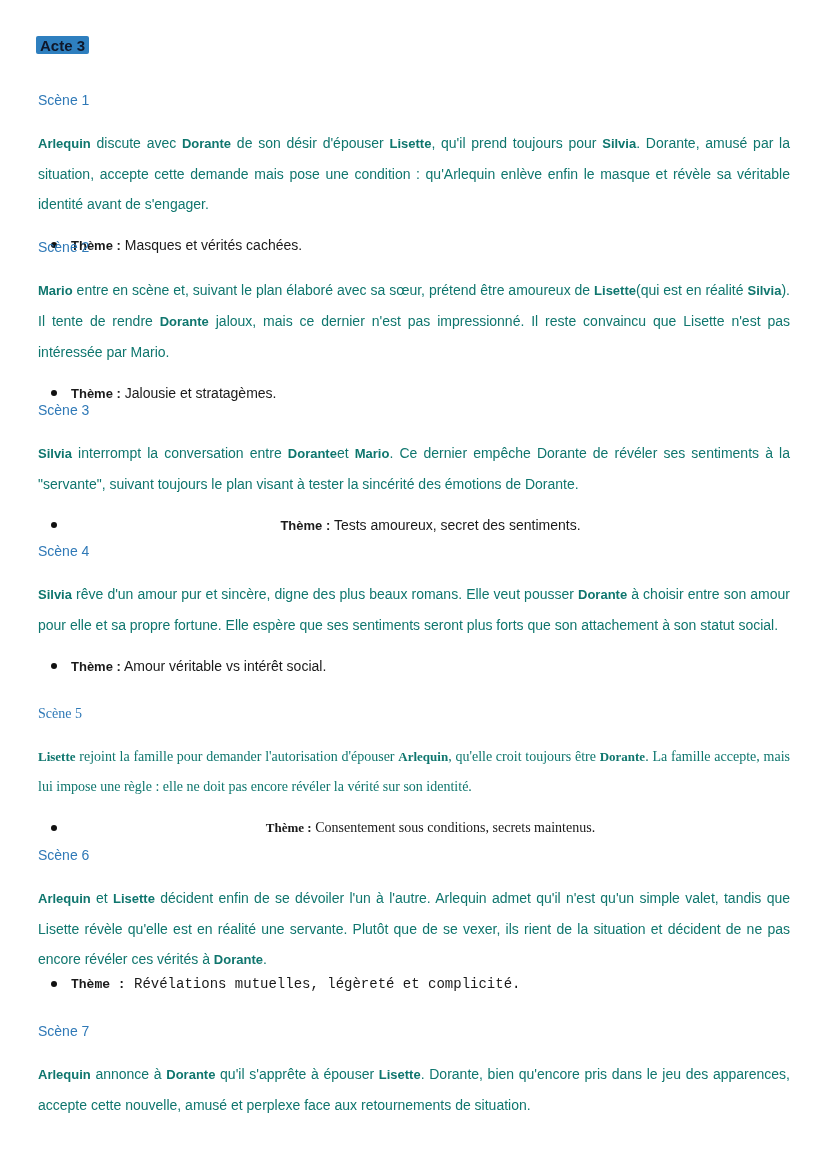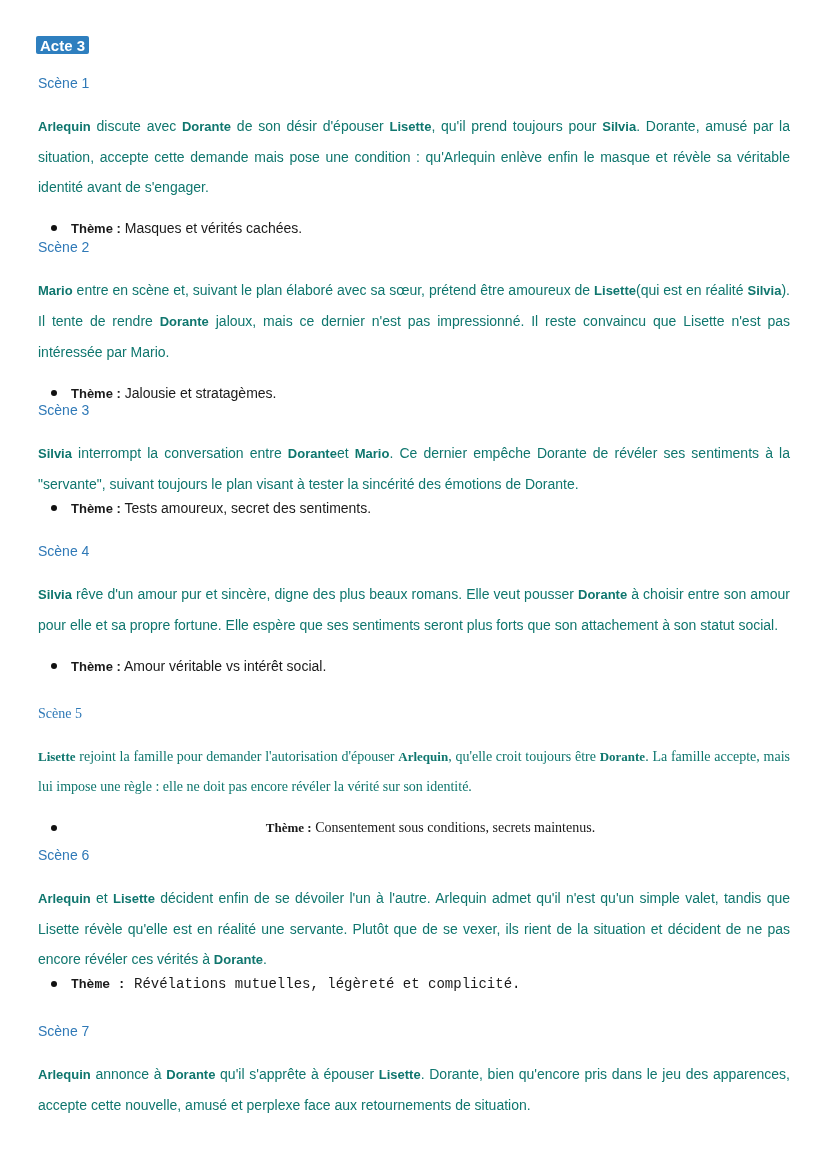--- a/index.html
+++ b/index.html
@@ -6,21 +6,21 @@
     body {
       width: 828px; height: 1170px; overflow: hidden;
       font-family: "Liberation Sans", sans-serif;
       color: #1a1a1a;
       position: relative;
     }
     .page { position: absolute; left: 38px; top: 36px; width: 752px; }
     .acte {
       display: inline-block;
       background: #2e7fbf;
-      color: #ffffff;
+      color: #0f172a;
       font-weight: bold;
       font-size: 15px;
       line-height: 17px;
       padding: 1px 4px 0 4px;
       border-radius: 2px;
       margin-left: -2px;
     }
     .scene-title {
       color: #2f79b7;
       font-size: 14px;
@@ -48,34 +48,34 @@
       background: #111;
     }
     .scene { position: absolute; left: 0; width: 752px; }
   </style>
 </head>
 <body>
 
 <div class="page">
   <span class="acte">Acte 3</span>
   <div id="scenes">
-      <div class="scene" style="top: 38px;">
+      <div class="scene" style="top: 55px;">
         <p class="scene-title">Scène 1</p>
         <p class="para" style="margin-top: 19px;"><b>Arlequin</b><span> discute avec </span><b>Dorante</b><span> de son désir d'épouser </span><b>Lisette</b><span>, qu'il prend toujours pour </span><b>Silvia</b><span>. Dorante, amusé par la situation, accepte cette demande mais pose une condition : qu'Arlequin enlève enfin le masque et révèle sa véritable identité avant de s'engager.</span></p>
         <p class="theme" style="margin-top: 17px;"><span class="bullet"></span><b>Thème :</b> <span>Masques et vérités cachées.</span></p>
       </div>
       <div class="scene" style="top: 202px;">
         <p class="scene-title">Scène 2</p>
         <p class="para" style="margin-top: 19px;"><b>Mario</b><span> entre en scène et, suivant le plan élaboré avec sa sœur, prétend être amoureux de </span><b>Lisette</b><span>(qui est en réalité </span><b>Silvia</b><span>). Il tente de rendre </span><b>Dorante</b><span> jaloux, mais ce dernier n'est pas impressionné. Il reste convaincu que Lisette n'est pas intéressée par Mario.</span></p>
         <p class="theme" style="margin-top: 17px;"><span class="bullet"></span><b>Thème :</b> <span>Jalousie et stratagèmes.</span></p>
       </div>
       <div class="scene" style="top: 365px;">
         <p class="scene-title">Scène 3</p>
         <p class="para" style="margin-top: 19px;"><b>Silvia</b><span> interrompt la conversation entre </span><b>Dorante</b><span>et </span><b>Mario</b><span>. Ce dernier empêche Dorante de révéler ses sentiments à la "servante", suivant toujours le plan visant à tester la sincérité des émotions de Dorante.</span></p>
-        <p class="theme" style=""><span class="bullet"></span><b>Thème :</b> <span>Tests amoureux, secret des sentiments.</span></p>
+        <p class="theme" style="margin-top: 17px; text-align: center;"><span class="bullet"></span><b>Thème :</b> <span>Tests amoureux, secret des sentiments.</span></p>
       </div>
       <div class="scene" style="top: 506px;">
         <p class="scene-title">Scène 4</p>
         <p class="para" style="margin-top: 19px;"><b>Silvia</b><span> rêve d'un amour pur et sincère, digne des plus beaux romans. Elle veut pousser </span><b>Dorante</b><span> à choisir entre son amour pour elle et sa propre fortune. Elle espère que ses sentiments seront plus forts que son attachement à son statut social.</span></p>
         <p class="theme" style="margin-top: 17px;"><span class="bullet"></span><b>Thème :</b> <span>Amour véritable vs intérêt social.</span></p>
       </div>
       <div class="scene" style="top: 669px; font-family: Liberation Serif, serif;">
         <p class="scene-title">Scène 5</p>
         <p class="para" style="margin-top: 19px;"><b>Lisette</b><span> rejoint la famille pour demander l'autorisation d'épouser </span><b>Arlequin</b><span>, qu'elle croit toujours être </span><b>Dorante</b><span>. La famille accepte, mais lui impose une règle : elle ne doit pas encore révéler la vérité sur son identité.</span></p>
         <p class="theme" style="margin-top: 17px; text-align: center;"><span class="bullet"></span><b>Thème :</b> <span>Consentement sous conditions, secrets maintenus.</span></p>

